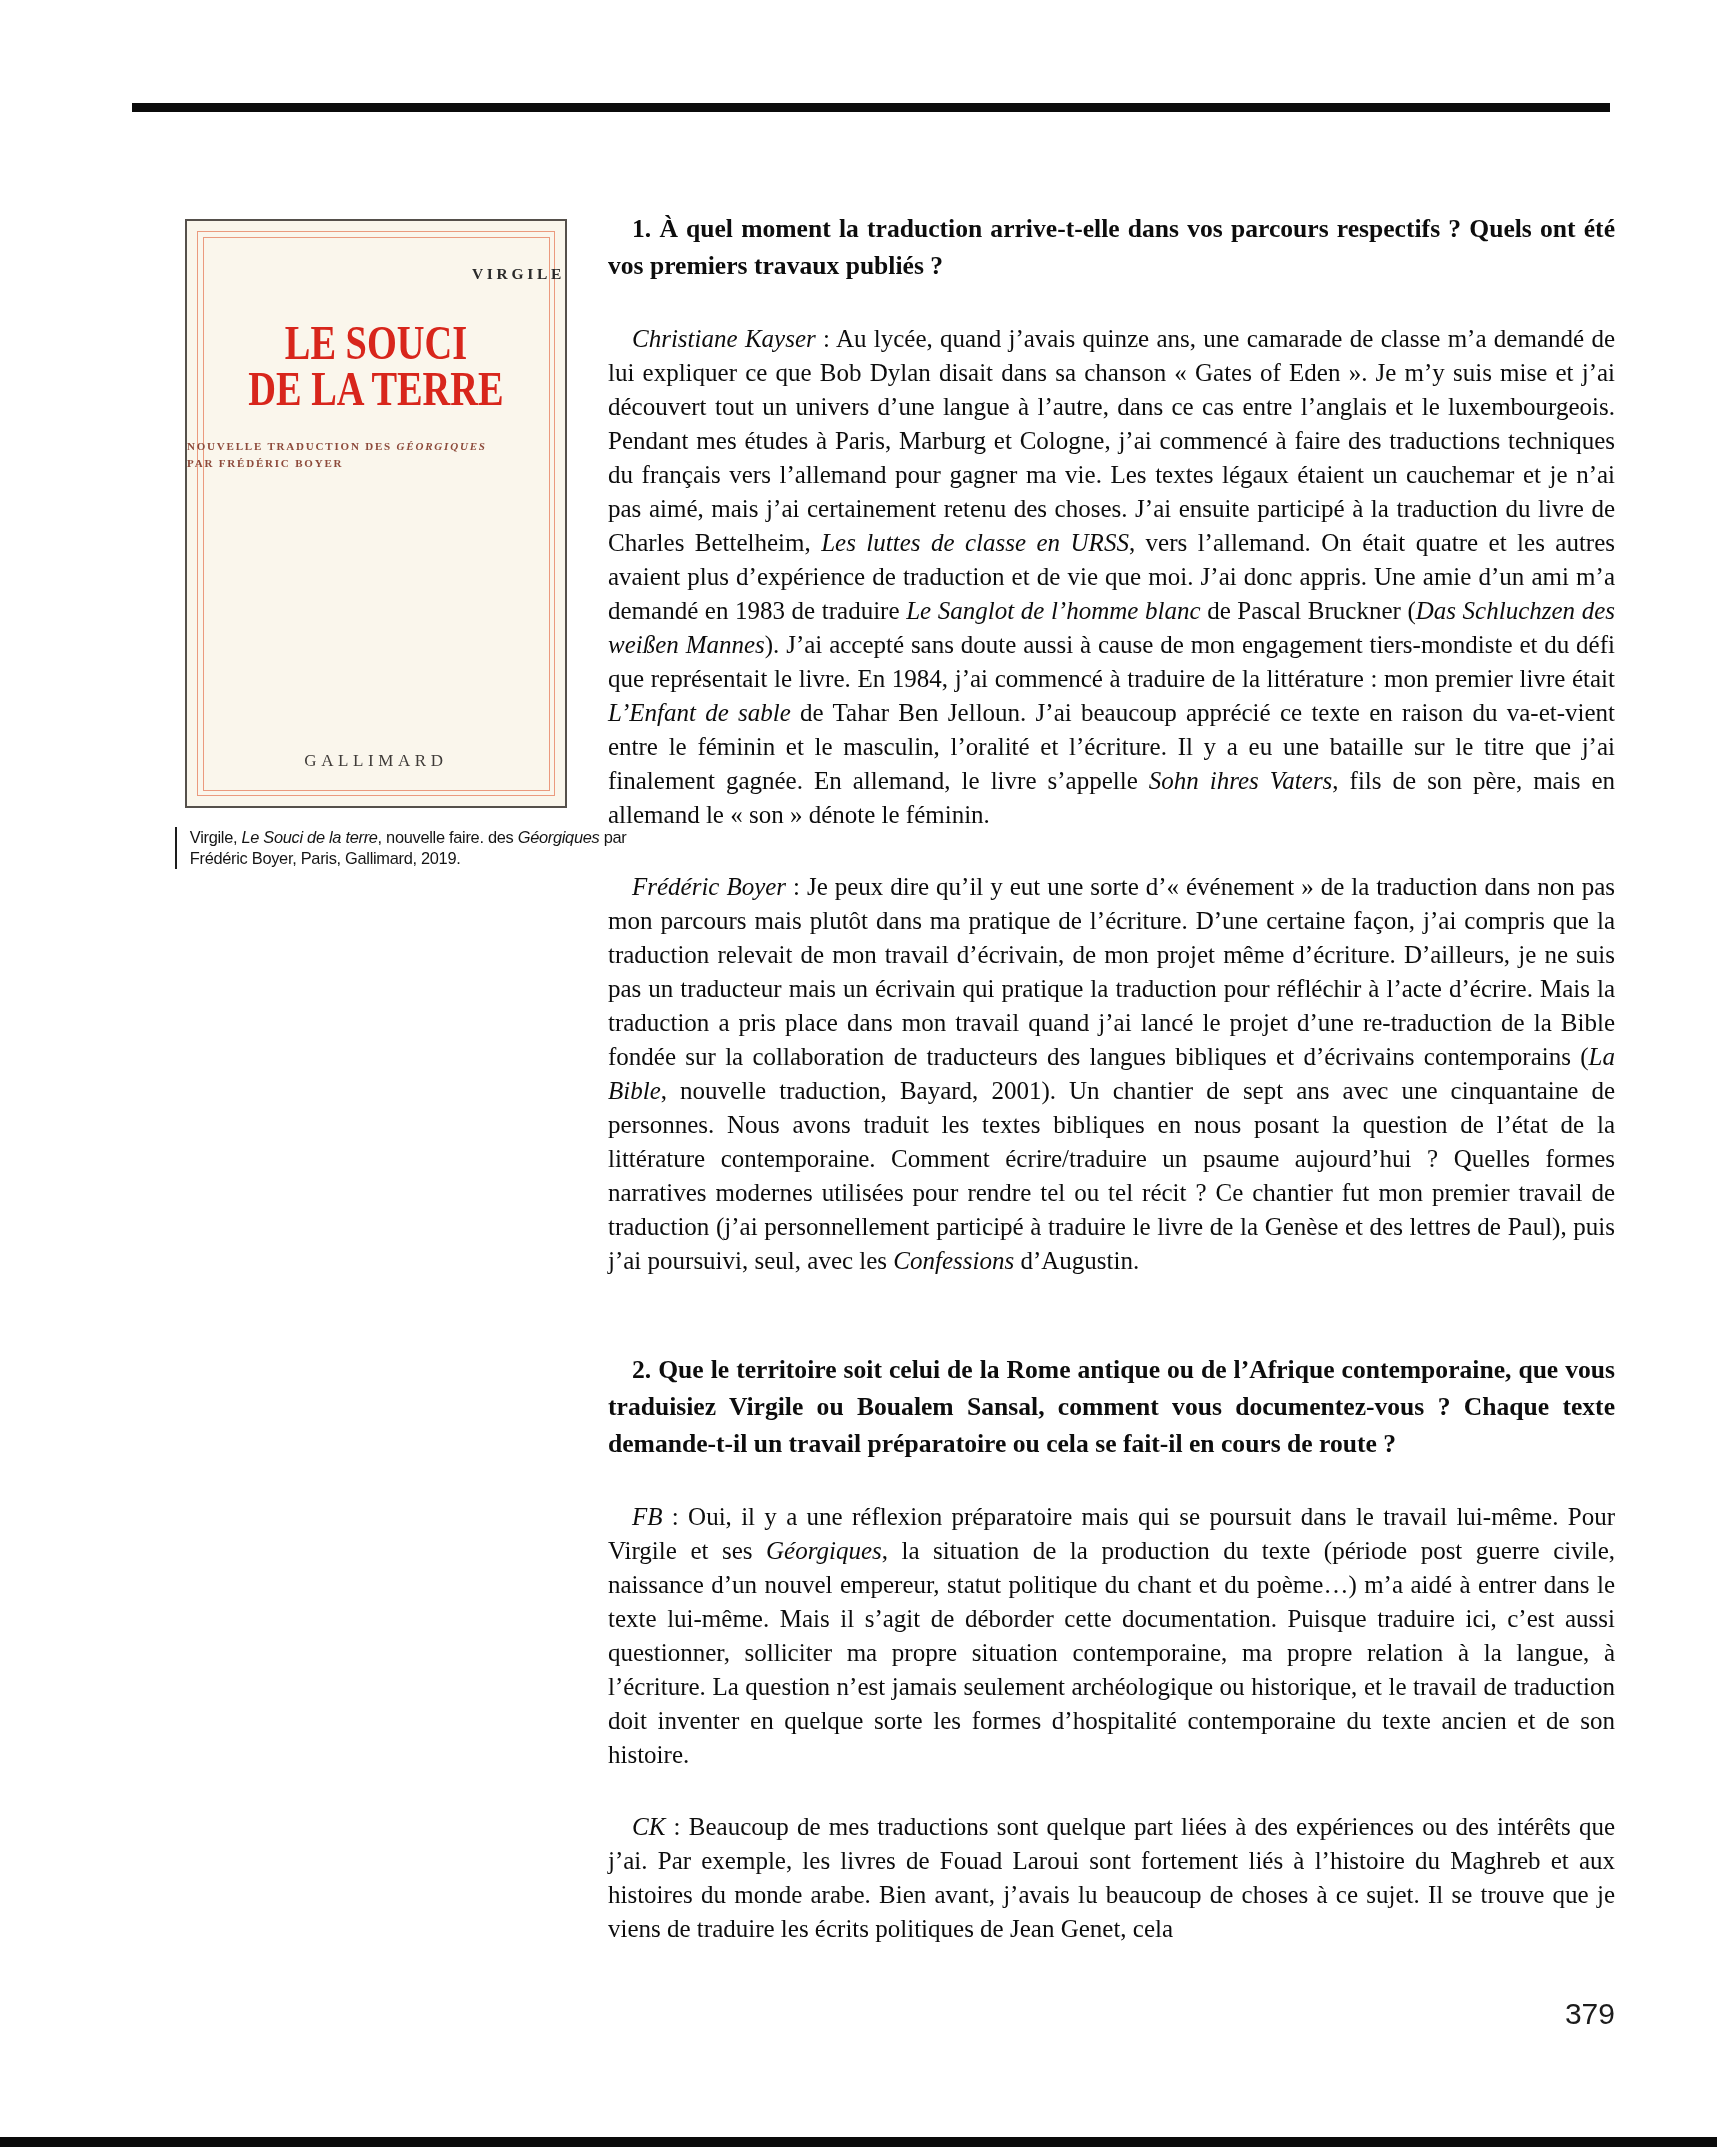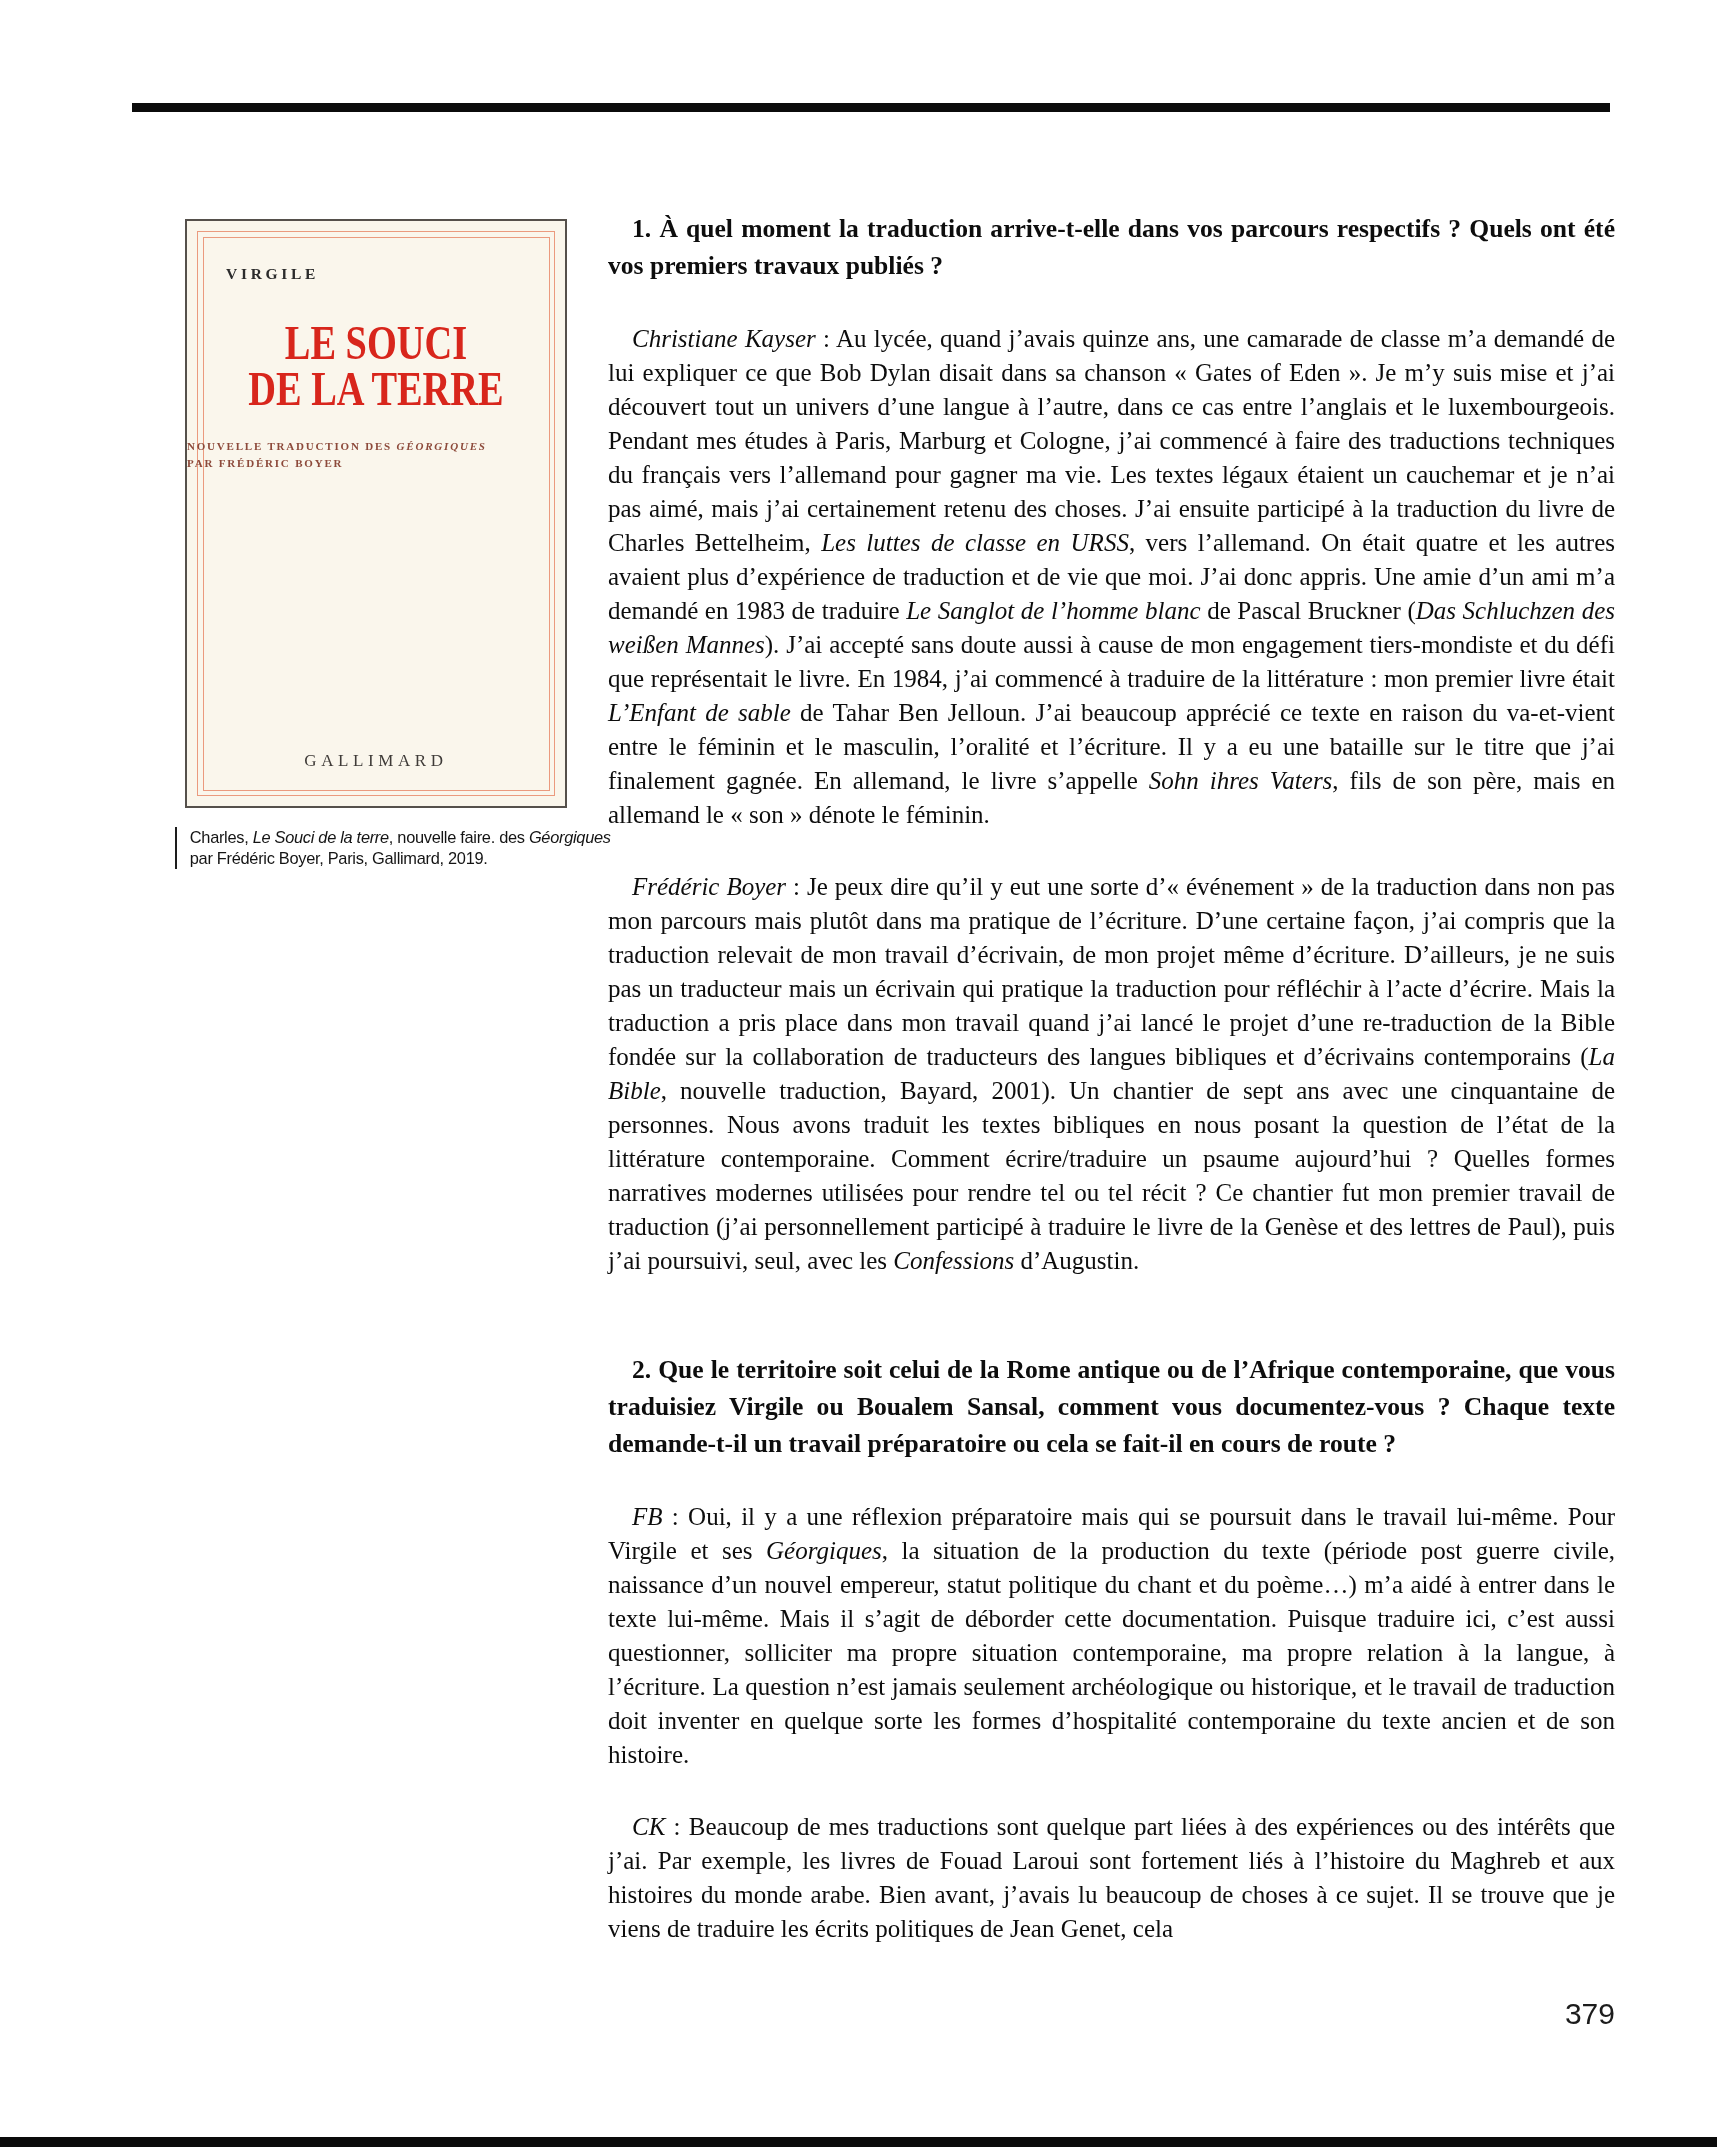--- a/index.html
+++ b/index.html
@@ -30,21 +30,21 @@
   .frame-outer{
     position:absolute;inset:10px;
     border:1.8px solid var(--frame,#eb9a7e);
   }
   .frame-inner{
     position:absolute;inset:15.5px;
     border:0.9px solid var(--frame,#eb9a7e);
   }
   .cover-author{
     position:absolute;left:0;right:0;top:44px;
-    text-align:left;
+    text-align:right;
     font-weight:bold;font-size:15.5px;letter-spacing:3.7px;
     color:#2b2b2b;
     padding-left:39px;
   }
   .cover-title{
     position:absolute;left:0;right:0;top:99px;
     text-align:center;
     font-weight:bold;font-size:48px;line-height:46px;
     color:var(--red,#d8261c);
     transform:scaleX(0.8);
@@ -121,21 +121,21 @@
       <div>DE LA TERRE</div>
     </div>
     <div class="cover-subtitle">
       <div><span>NOUVELLE TRADUCTION DES </span><i>GÉORGIQUES</i></div>
       <div>PAR FRÉDÉRIC BOYER</div>
     </div>
     <div class="cover-publisher">GALLIMARD</div>
   </div>
 
   <div class="caption">
-    <p style="margin:0"><span>Charles, </span><i>Le Souci de la terre</i><span>, nouvelle faire. des </span><i>Géorgiques</i><span> par Frédéric Boyer, Paris, Gallimard, 2019.</span></p>
+    <p style="margin:0"><span>Virgile, </span><i>Le Souci de la terre</i><span>, nouvelle faire. des </span><i>Géorgiques</i><span> par Frédéric Boyer, Paris, Gallimard, 2019.</span></p>
   </div>
 
   <div class="article">
       <p class="question"><span>1. À quel moment la traduction arrive-t-elle dans vos parcours respectifs&nbsp;? Quels ont été vos premiers travaux publiés&nbsp;?</span></p>
       <p class="answer"><i>Christiane Kayser</i><span>&nbsp;: Au lycée, quand j’avais quinze ans, une camarade de classe m’a demandé de lui expliquer ce que Bob Dylan disait dans sa chanson «&nbsp;Gates of Eden&nbsp;». Je m’y suis mise et j’ai découvert tout un univers d’une langue à l’autre, dans ce cas entre l’anglais et le luxembourgeois. Pendant mes études à Paris, Marburg et Cologne, j’ai commencé à faire des traductions techniques du français vers l’allemand pour gagner ma vie. Les textes légaux étaient un cauchemar et je n’ai pas aimé, mais j’ai certainement retenu des choses. J’ai ensuite participé à la traduction du livre de Charles Bettelheim, </span><i>Les luttes de classe en URSS</i><span>, vers l’allemand. On était quatre et les autres avaient plus d’expérience de traduction et de vie que moi. J’ai donc appris. Une amie d’un ami m’a demandé en 1983 de traduire </span><i>Le Sanglot de l’homme blanc</i><span> de Pascal Bruckner (</span><i>Das Schluchzen des weißen Mannes</i><span>). J’ai accepté sans doute aussi à cause de mon engagement tiers-mondiste et du défi que représentait le livre. En 1984, j’ai commencé à traduire de la littérature&nbsp;: mon premier livre était </span><i>L’Enfant de sable</i><span> de Tahar Ben Jelloun. J’ai beaucoup apprécié ce texte en raison du va-et-vient entre le féminin et le masculin, l’oralité et l’écriture. Il y a eu une bataille sur le titre que j’ai finalement gagnée. En allemand, le livre s’appelle </span><i>Sohn ihres Vaters</i><span>, fils de son père, mais en allemand le «&nbsp;son&nbsp;» dénote le féminin.</span></p>
       <p class="answer"><i>Frédéric Boyer</i><span>&nbsp;: Je peux dire qu’il y eut une sorte d’«&nbsp;événement&nbsp;» de la traduction dans non pas mon parcours mais plutôt dans ma pratique de l’écriture. D’une certaine façon, j’ai compris que la traduction relevait de mon travail d’écrivain, de mon projet même d’écriture. D’ailleurs, je ne suis pas un traducteur mais un écrivain qui pratique la traduction pour réfléchir à l’acte d’écrire. Mais la traduction a pris place dans mon travail quand j’ai lancé le projet d’une re-traduction de la Bible fondée sur la collaboration de traducteurs des langues bibliques et d’écrivains contemporains (</span><i>La Bible</i><span>, nouvelle traduction, Bayard, 2001). Un chantier de sept ans avec une cinquantaine de personnes. Nous avons traduit les textes bibliques en nous posant la question de l’état de la littérature contemporaine. Comment écrire/traduire un psaume aujourd’hui&nbsp;? Quelles formes narratives modernes utilisées pour rendre tel ou tel récit&nbsp;? Ce chantier fut mon premier travail de traduction (j’ai personnellement participé à traduire le livre de la Genèse et des lettres de Paul), puis j’ai poursuivi, seul, avec les </span><i>Confessions</i><span> d’Augustin.</span></p>
       <p class="question"><span>2. Que le territoire soit celui de la Rome antique ou de l’Afrique contemporaine, que vous traduisiez Virgile ou Boualem Sansal, comment vous documentez-vous&nbsp;? Chaque texte demande-t-il un travail préparatoire ou cela se fait-il en cours de route&nbsp;?</span></p>
       <p class="answer"><i>FB</i><span>&nbsp;: Oui, il y a une réflexion préparatoire mais qui se poursuit dans le travail lui-même. Pour Virgile et ses </span><i>Géorgiques</i><span>, la situation de la production du texte (période post guerre civile, naissance d’un nouvel empereur, statut politique du chant et du poème…) m’a aidé à entrer dans le texte lui-même. Mais il s’agit de déborder cette documentation. Puisque traduire ici, c’est aussi questionner, solliciter ma propre situation contemporaine, ma propre relation à la langue, à l’écriture. La question n’est jamais seulement archéologique ou historique, et le travail de traduction doit inventer en quelque sorte les formes d’hospitalité contemporaine du texte ancien et de son histoire.</span></p>
       <p class="answer"><i>CK</i><span>&nbsp;: Beaucoup de mes traductions sont quelque part liées à des expériences ou des intérêts que j’ai. Par exemple, les livres de Fouad Laroui sont fortement liés à l’histoire du Maghreb et aux histoires du monde arabe. Bien avant, j’avais lu beaucoup de choses à ce sujet. Il se trouve que je viens de traduire les écrits politiques de Jean Genet, cela</span></p>
     </div>

